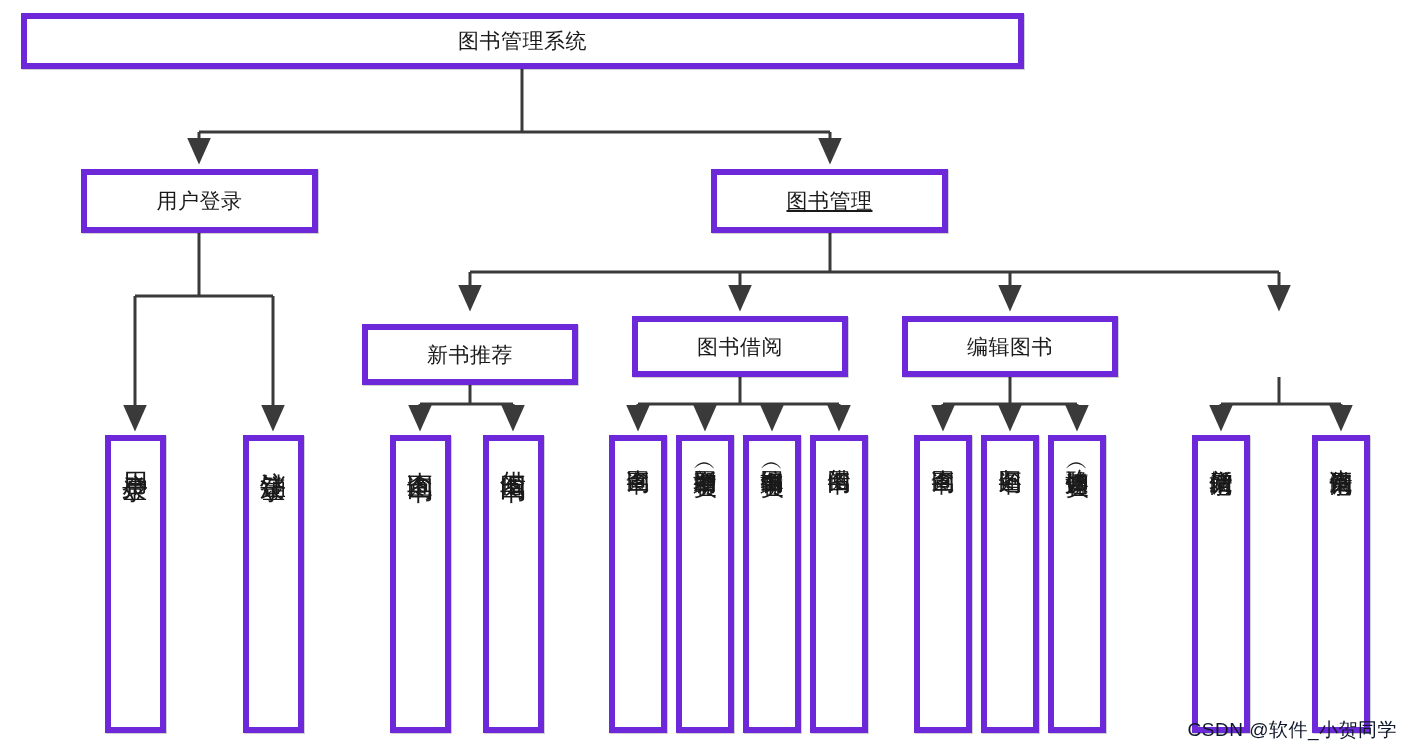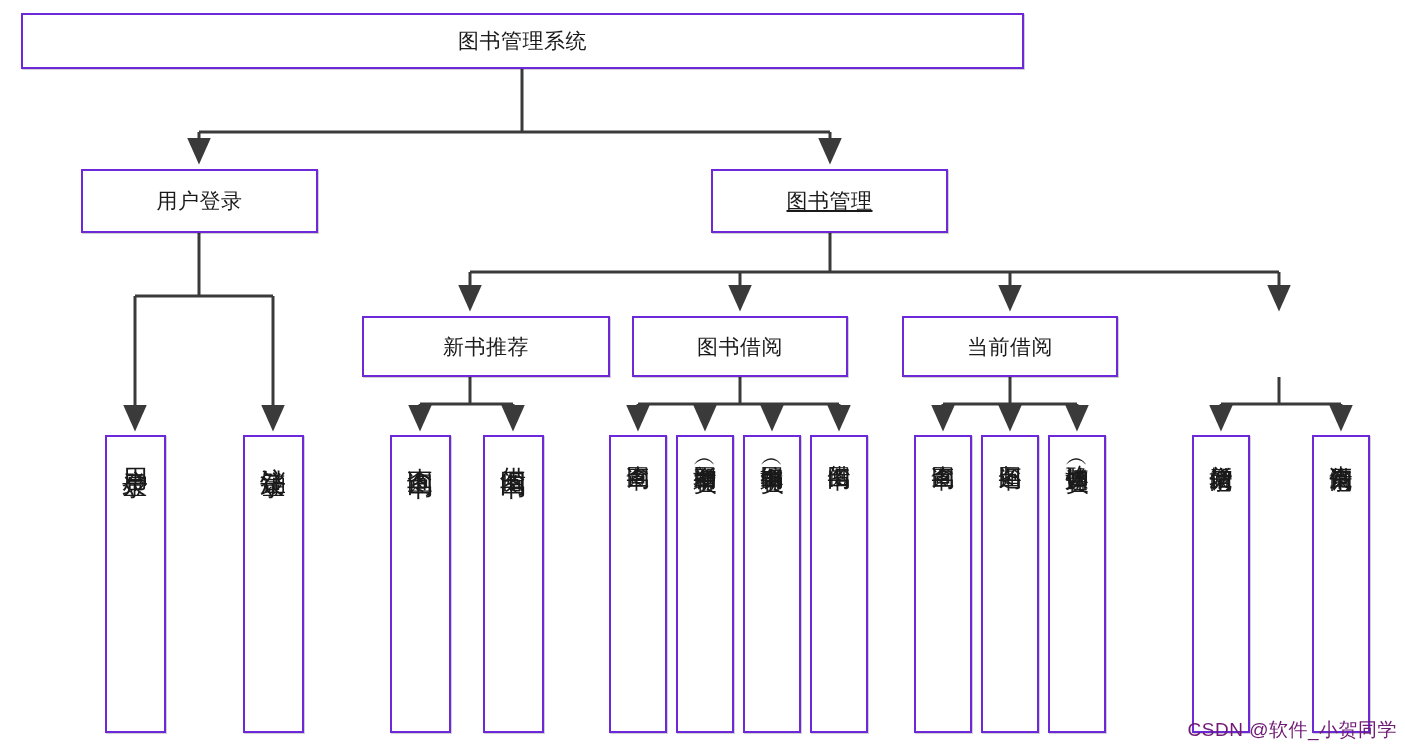--- a/index.html
+++ b/index.html
@@ -23,21 +23,21 @@
     left: 0;
     top: 0;
     width: 1405px;
     height: 747px;
     pointer-events: none;
   }
   .node {
     position: absolute;
     box-sizing: border-box;
     background: #ffffff;
-    border: 2px solid #6d28d9;
+    border: 6px solid #6d28d9;
     display: flex;
     align-items: center;
     justify-content: center;
     color: #1a1a1a;
     box-shadow: 1px 1px 0 rgba(0,0,0,0.18);
   }
   .node .label {
     display: block;
     text-align: center;
     letter-spacing: 0.5px;
@@ -61,21 +61,21 @@
   }
   .node.vert.small .label {
     font-size: 23px;
     letter-spacing: 1px;
   }
   #watermark {
     position: absolute;
     right: 8px;
     bottom: 4px;
     font-size: 19px;
-    color: #701a75;
+    color: #0f172a;
     white-space: nowrap;
     letter-spacing: 0.5px;
   }
 </style>
 </head>
 <body>
 
 <div id="canvas">
 
   <svg id="edges" viewBox="0 0 1405 747" xmlns="http://www.w3.org/2000/svg">
@@ -132,28 +132,28 @@
     <span class="label">图书管理系统</span>
   </div>
 
   <div class="node horiz" style="left:81px; top:169px; width:237px; height:64px;">
     <span class="label">用户登录</span>
   </div>
   <div class="node horiz" style="left:711px; top:169px; width:237px; height:64px;text-decoration:underline;">
     <span class="label">图书管理</span>
   </div>
 
-  <div class="node horiz" style="left:362px; top:316px; width:248px; height:61px;">
+  <div class="node horiz" style="left:362px; top:324px; width:216px; height:61px;">
     <span class="label">新书推荐</span>
   </div>
   <div class="node horiz" style="left:632px; top:316px; width:216px; height:61px;align-items:center;">
     <span class="label">图书借阅</span>
   </div>
   <div class="node horiz" style="left:902px; top:316px; width:216px; height:61px;">
-    <span class="label">当前借阅</span>
+    <span class="label">编辑图书</span>
   </div>
 
   <div class="node vert" style="left:105px; top:435px; width:61px; height:298px;">
     <span class="label">用户登录</span>
   </div>
   <div class="node vert" style="left:243px; top:435px; width:61px; height:298px;">
     <span class="label">注销登录</span>
   </div>
 
   <div class="node vert" style="left:390px; top:435px; width:61px; height:298px;">

